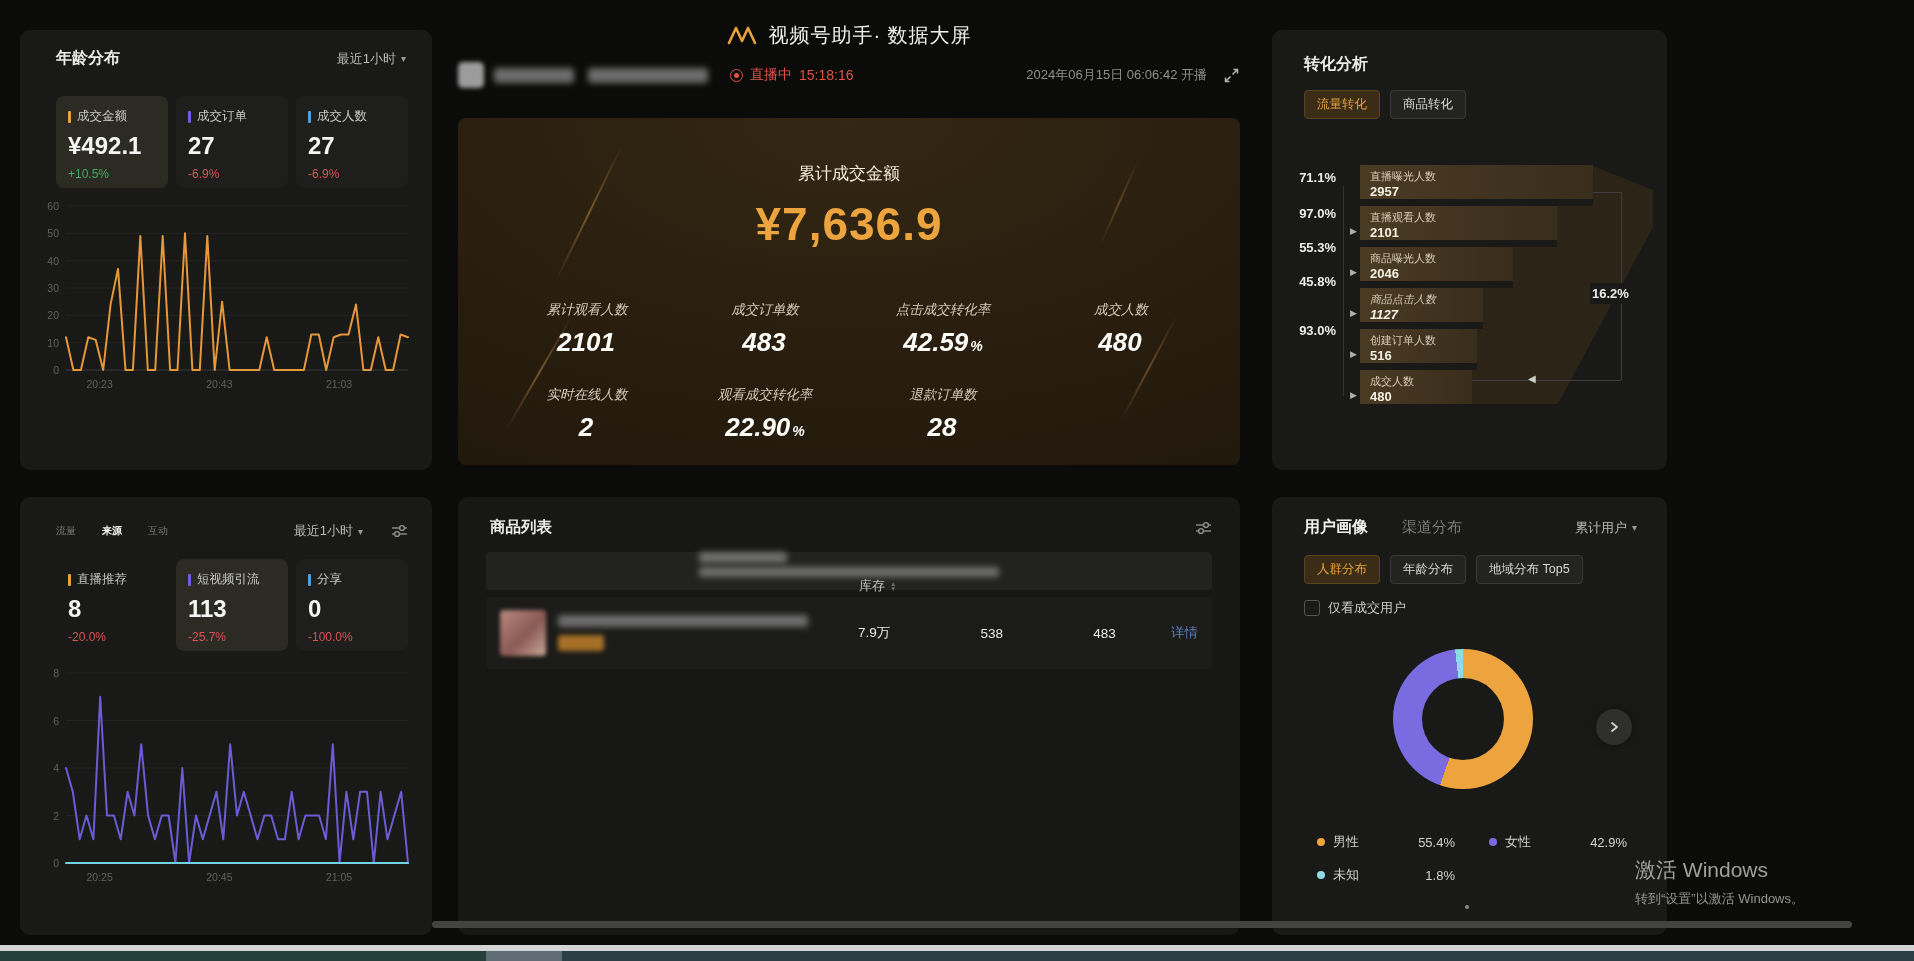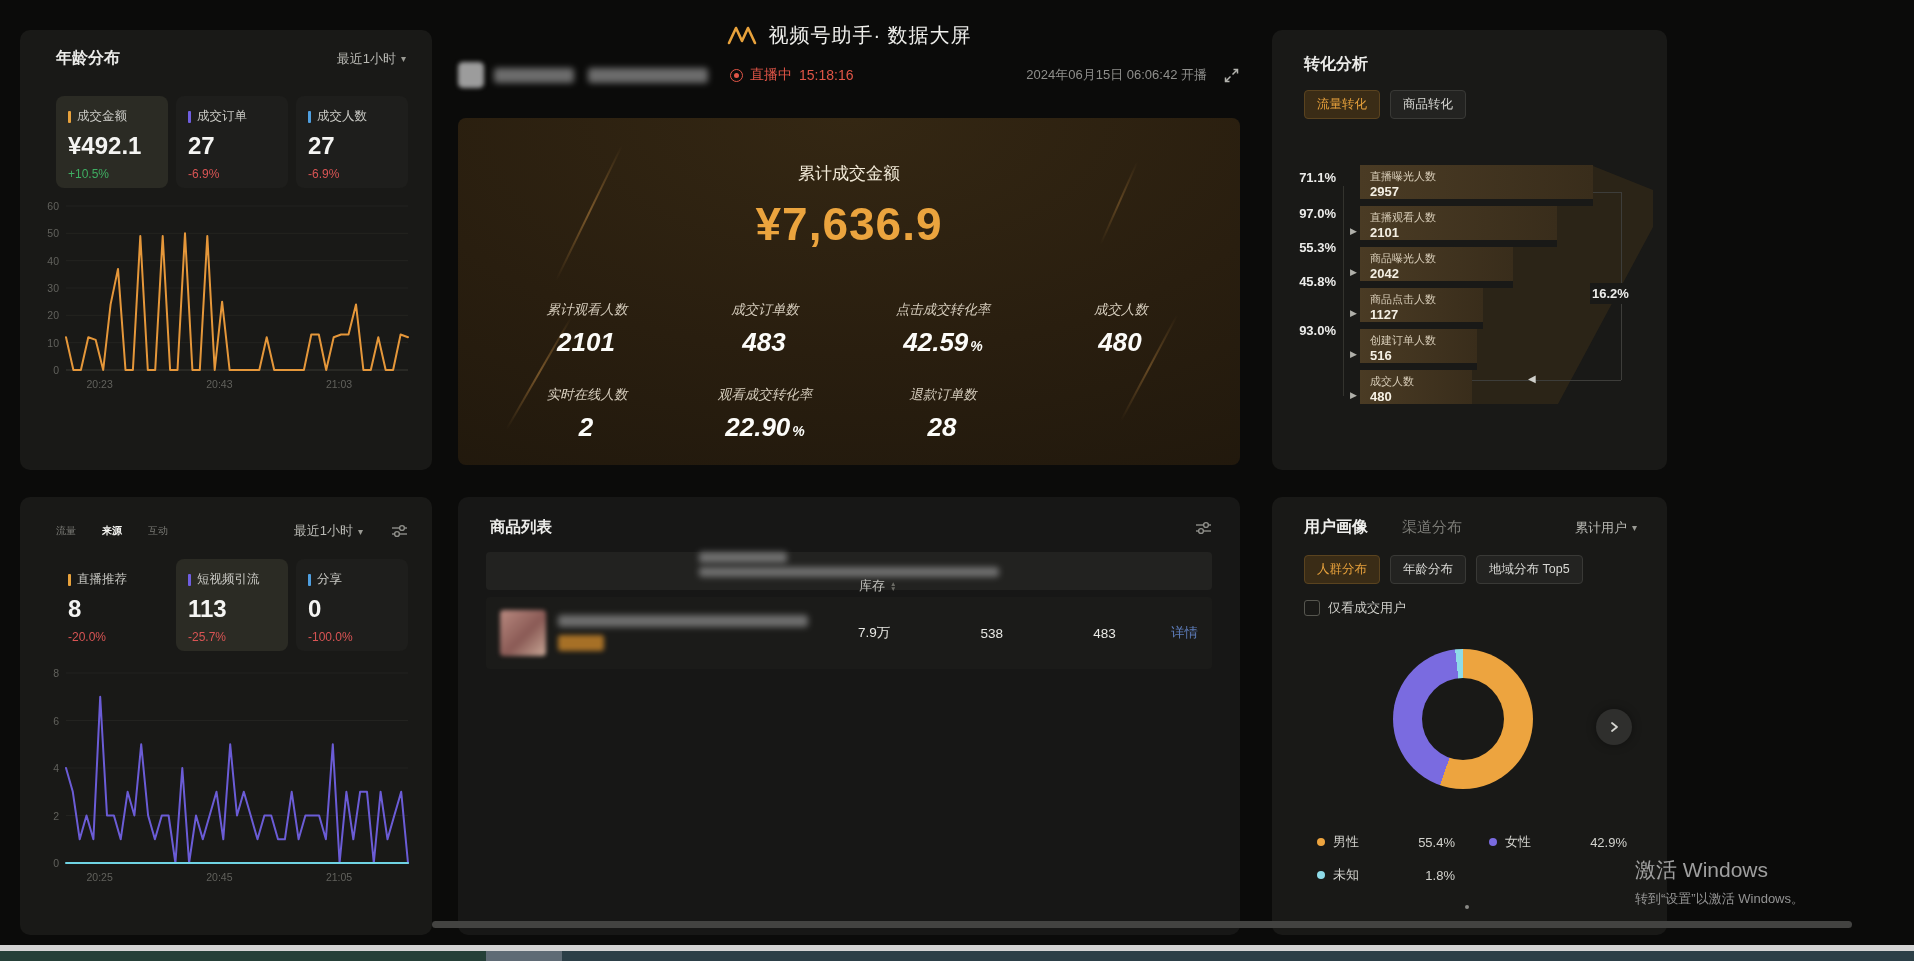--- a/index.html
+++ b/index.html
@@ -272,23 +272,23 @@
       <div class="fbar fb0" style="width: 233px;">
         <span class="fl">直播曝光人数</span>
         <span class="fv">2957</span>
       </div>
       <div class="fbar fb1" style="width: 197px;">
         <span class="fl">直播观看人数</span>
         <span class="fv">2101</span>
       </div>
       <div class="fbar fb2" style="width: 153px;">
         <span class="fl">商品曝光人数</span>
-        <span class="fv">2042</span>
-      </div>
-      <div class="fbar fb3" style="width: 123px;">
+        <span class="fv">2046</span>
+      </div>
+      <div class="fbar fb3" style="width: 123px; font-style: italic;">
         <span class="fl">商品点击人数</span>
         <span class="fv">1127</span>
       </div>
       <div class="fbar fb4" style="width: 117px;">
         <span class="fl">创建订单人数</span>
         <span class="fv">516</span>
       </div>
       <div class="fbar fb5" style="width: 112px;">
         <span class="fl">成交人数</span>
         <span class="fv">480</span>

